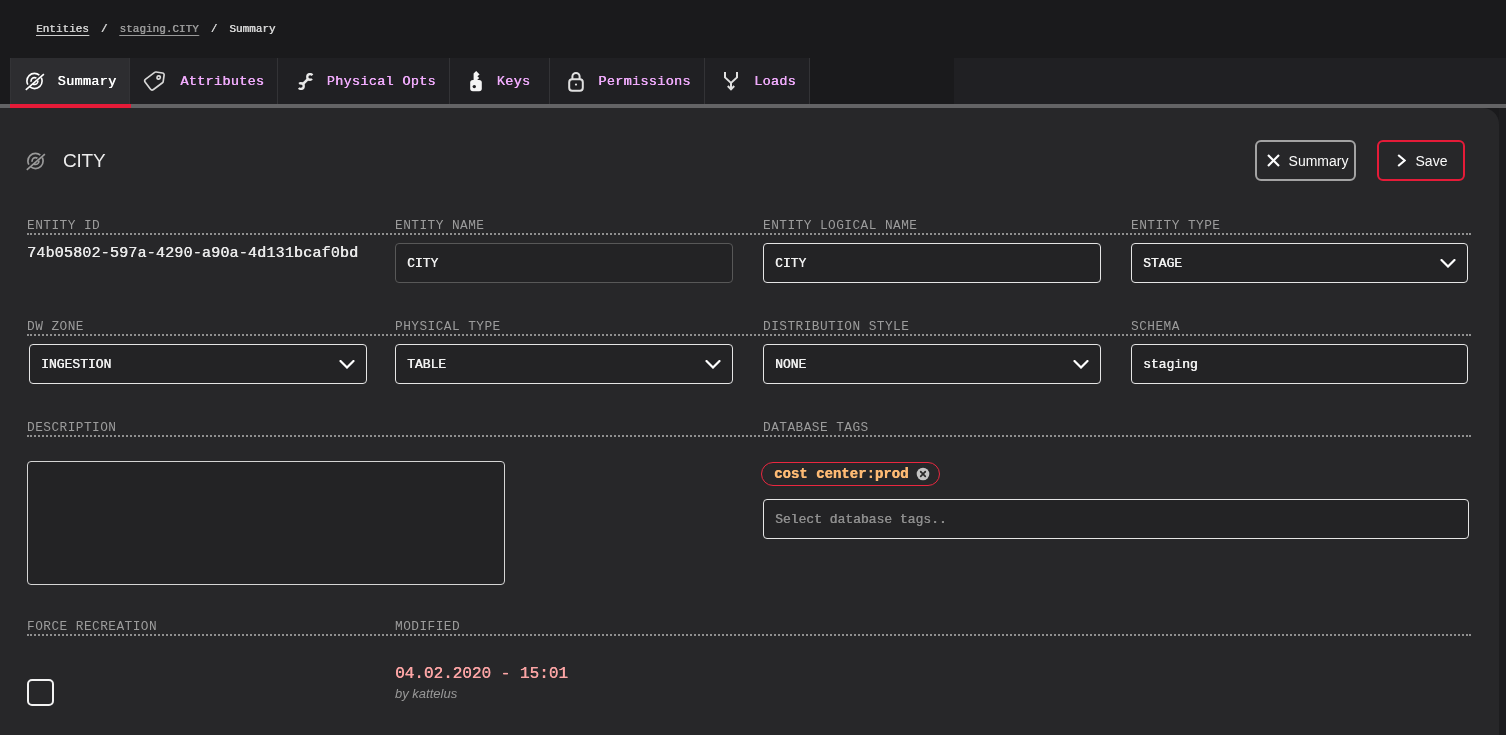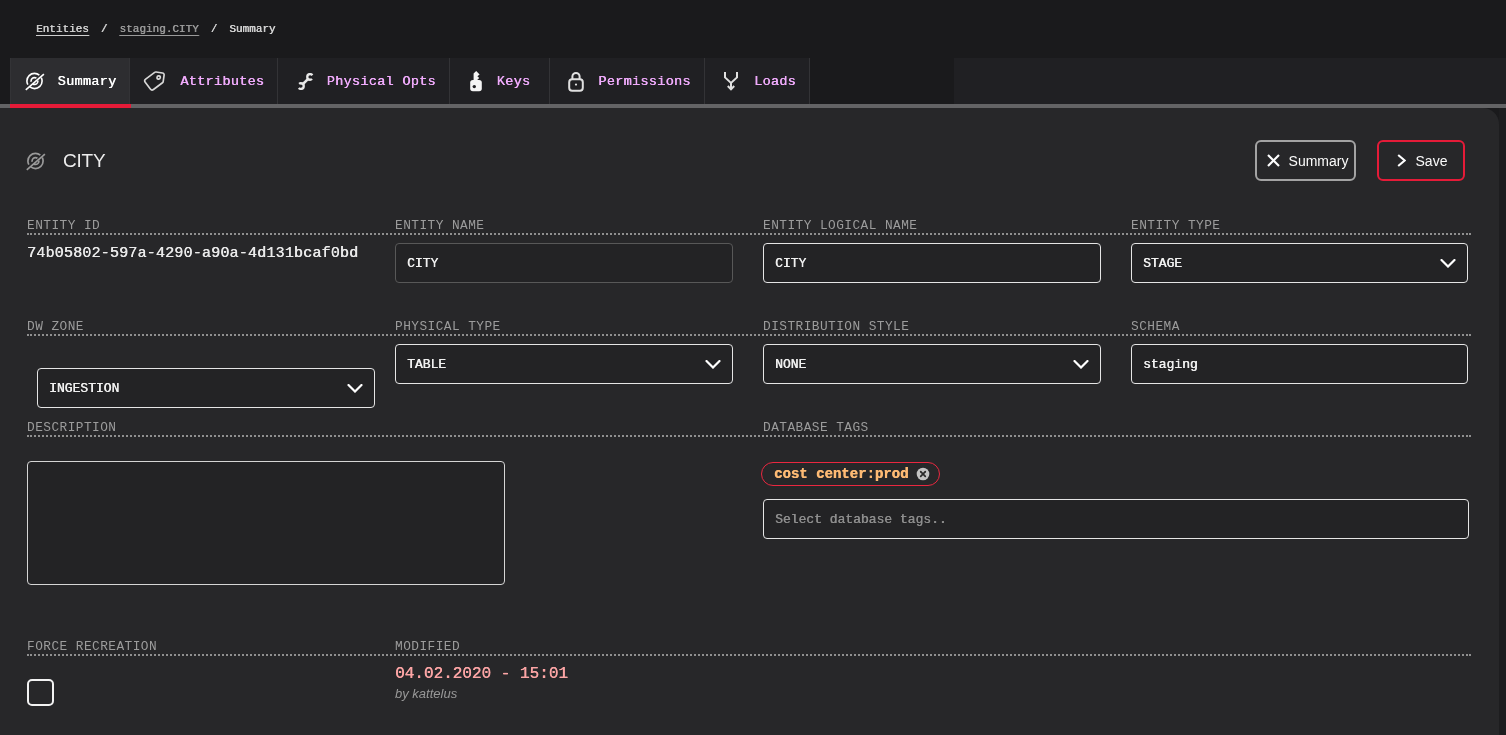--- a/index.html
+++ b/index.html
@@ -161,21 +161,21 @@
         <path d="M1.5 1 L8 7.5 L14.5 1"></path>
       </svg>
     </div>
 
     <div class="lrow" style="top:209px;">
       <span class="c1">DW ZONE</span>
       <span class="c2">PHYSICAL TYPE</span>
       <span class="c3">DISTRIBUTION STYLE</span>
       <span class="c4">SCHEMA</span>
     </div>
-    <div class="field w1 sel" style="left:37px; top:236px;margin-top:24px;">
+    <div class="field w1 sel" style="left:29px; top:236px;">
       <span>INGESTION</span>
       <svg width="16" height="9" viewBox="0 0 16 9" fill="none" stroke="#fff" stroke-width="2.2" stroke-linecap="round">
         <path d="M1.5 1 L8 7.5 L14.5 1"></path>
       </svg>
     </div>
     <div class="field w1 sel" style="left:395px; top:236px;">
       <span>TABLE</span>
       <svg width="16" height="9" viewBox="0 0 16 9" fill="none" stroke="#fff" stroke-width="2.2" stroke-linecap="round">
         <path d="M1.5 1 L8 7.5 L14.5 1"></path>
       </svg>
@@ -198,20 +198,20 @@
       <svg width="14" height="14" viewBox="0 0 14 14">
         <circle cx="7" cy="7" r="6.3" fill="#c3c3c3"></circle>
         <g stroke="#2a2a2a" stroke-width="1.7" stroke-linecap="round">
           <line x1="4.7" y1="4.7" x2="9.3" y2="9.3"></line>
           <line x1="9.3" y1="4.7" x2="4.7" y2="9.3"></line>
         </g>
       </svg>
     </div>
     <div class="field" style="left:763px; top:391px; width:706px; color:#8d8d8d;">Select database tags..</div>
 
-    <div class="lrow" style="top:529px;">
+    <div class="lrow" style="top:509px;">
       <span class="c1">FORCE RECREATION</span>
       <span class="c2">MODIFIED</span>
     </div>
     <div class="checkbox"></div>
     <div class="mod1">04.02.2020 - 15:01</div>
     <div class="mod2">by kattelus</div>
   </div>
 
 </body></html>

